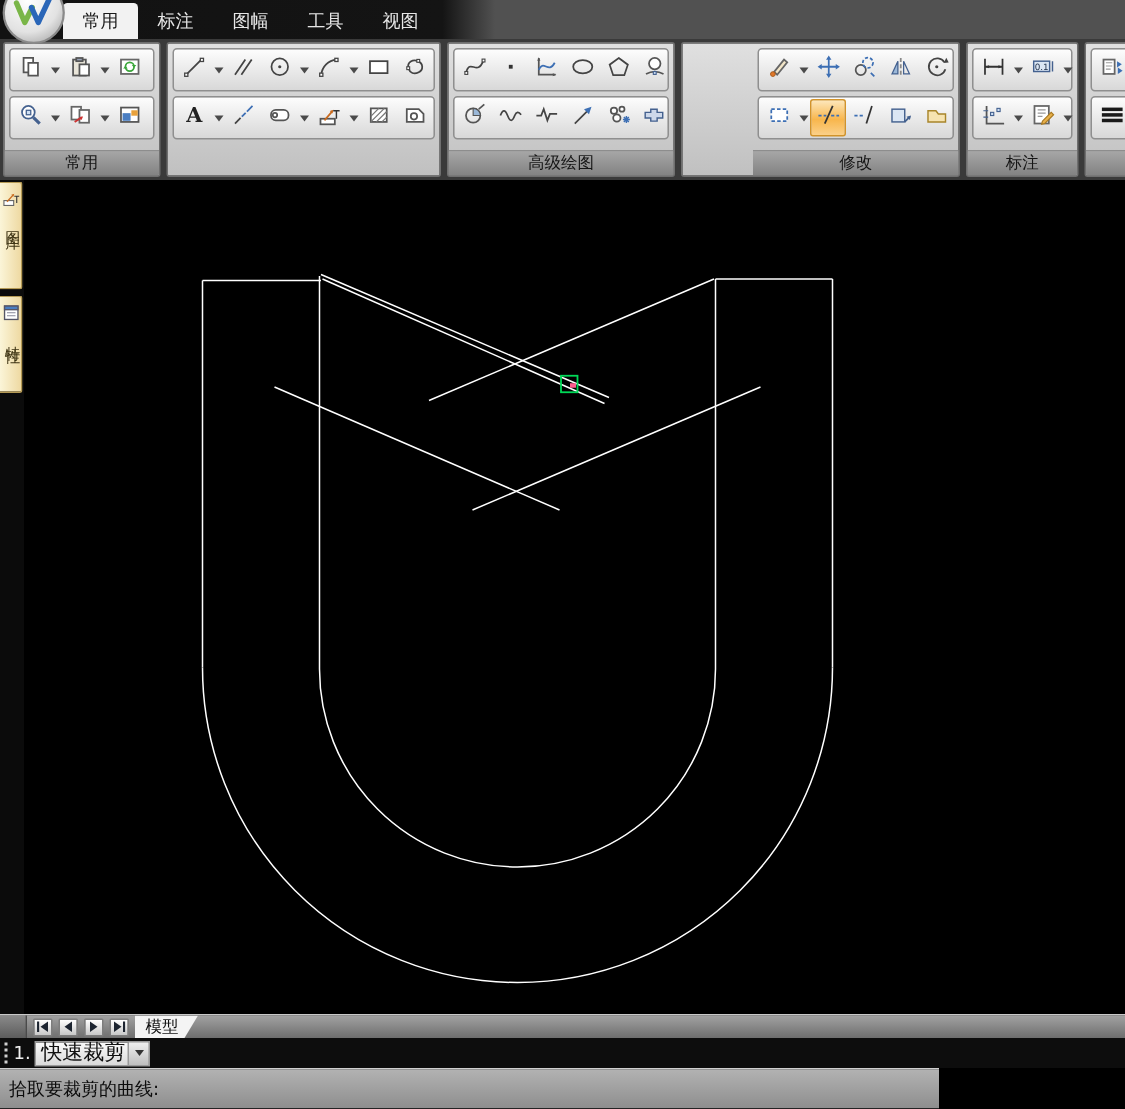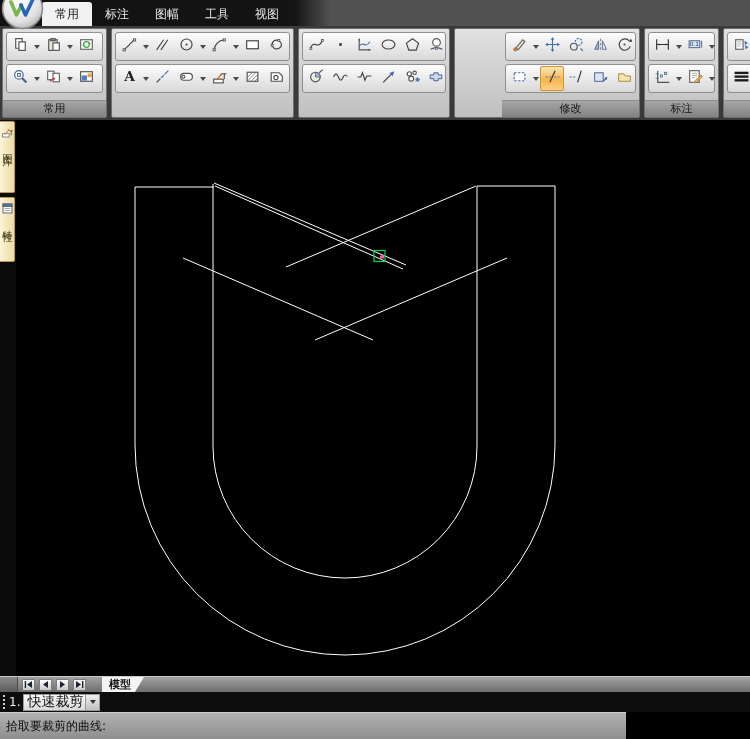--- a/index.html
+++ b/index.html
@@ -77,22 +77,22 @@
     background:linear-gradient(#a2a2a2,#6e6e6e);border-top:1px solid #c9c9c9;
     display:flex;align-items:center;box-sizing:border-box;z-index:15;
   }
   .sheet-corner{width:17px;height:100%;background:linear-gradient(#8a8a8a,#5c5c5c);border-right:1px solid #4a4a4a;}
   .navbtn{
     width:13px;height:12px;margin-left:4px;
     background:linear-gradient(#ffffff,#c8c8c8);border:1px solid #7d7d7d;border-radius:1px;
     display:flex;align-items:center;justify-content:center;box-sizing:border-box;
   }
   .sheet-tab{
-    margin-left:16px;height:15px;line-height:15px;padding:0 13px 0 7px;
-    background:#f4f4f4;color:#111;font-size:11px;font-weight:bold;
+    margin-left:4px;height:15px;line-height:15px;padding:0 13px 0 7px;
+    background:#f4f4f4;color:#111;font-size:11px;font-weight:normal;
     clip-path:polygon(0 0,100% 0,calc(100% - 9px) 100%,0 100%);
   }
   
   .cmdrow{
     position:absolute;left:0;top:692px;width:750px;height:20px;background:#0d0d0d;
     display:flex;align-items:center;z-index:15;
   }
   .grip{display:flex;flex-direction:column;gap:2px;margin:0 4px 0 3px;}
   .grip b{width:2px;height:2px;background:#cfcfcf;display:block;}
   .cmd-index{color:#f0f0f0;font-size:12px;margin-right:3px;}
@@ -381,20 +381,21 @@
                 <path d="M12.8 8.8v4.4M10.6 11h4.4M11.2 9.4l3.1 3.1M14.3 9.4l-3.1 3.1" stroke="#3d6fb4" stroke-width="0.9"></path>
               </svg></span>
           </div>
           <div class="btn">
             <span><svg width="17" height="17" viewBox="0 0 16 16" fill="none" stroke="#444" stroke-width="1.1">
                 <path d="M2 6.5h3.5v-2h4v2H13v3.5H9.5v2h-4v-2H2z" fill="#cdd8ea" stroke="#44618f" stroke-width="0.9"></path>
               </svg></span>
           </div>
         </div>
       </div>
+      <div class="group-label">高级绘图</div>
     </section>
     <section class="group" style="width: 186px; padding-left: 47px;">
       <div class="group-rows">
         <div class="strip">
           <div class="btn">
             <span><svg width="17" height="17" viewBox="0 0 16 16" fill="none" stroke="#444" stroke-width="1.1">
                 <path d="M4.8 11.2L11 3.5l2 1.7-6.3 7.8z" fill="#f3e6c8" stroke="#666"></path>
                 <circle cx="4" cy="12.6" r="1.5" fill="#e0782a" stroke="#a85a18" stroke-width="0.6"></circle>
               </svg></span>
           </div>

